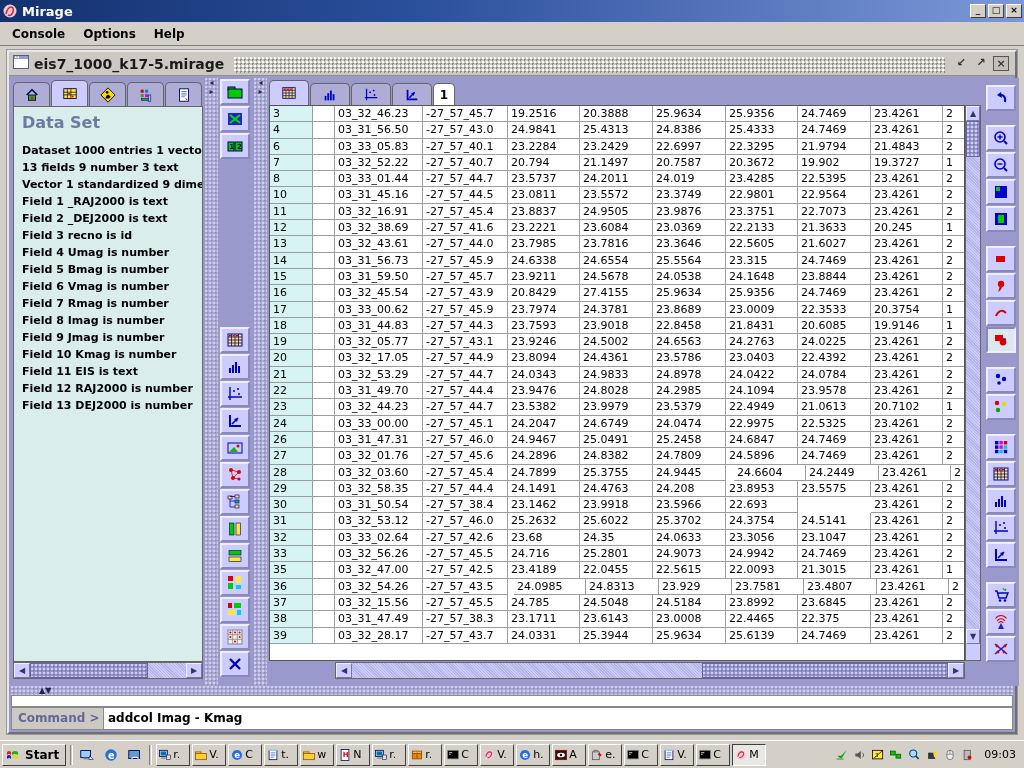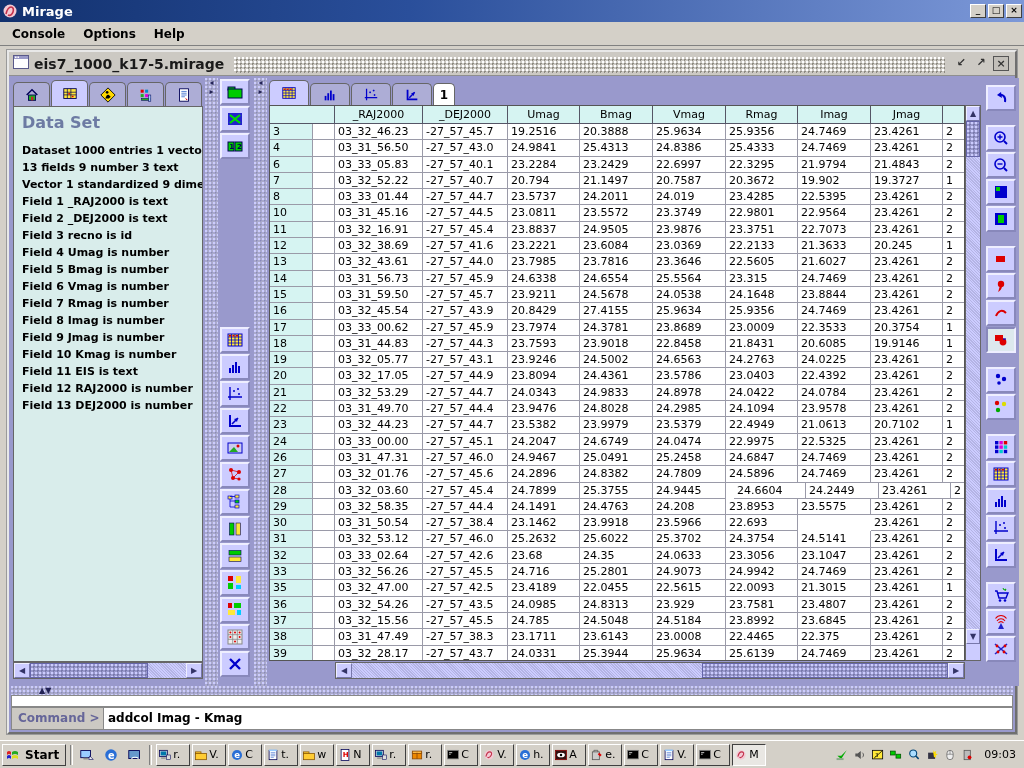--- a/index.html
+++ b/index.html
@@ -457,32 +457,20 @@
                 <svg width="16" height="16" viewBox="0 0 18 18">
                   <path d="M4 3v11h11" stroke="#00c" stroke-width="2" fill="none"></path>
                   <path d="M6 12 12 6" stroke="#00c" stroke-width="1.6"></path>
                   <path d="M12 6l-4 1 3 3z" fill="#00c"></path>
                 </svg>
               </span>
             </div>
             <div class="vtab num">1</div>
           </div>
         <div class="tablewrap">
-            <div class="hrow">
-              <div class="hcell" style="width: 65px;"></div>
-              <div class="hcell" style="width: 88px;">_RAJ2000</div>
-              <div class="hcell" style="width: 85px;">_DEJ2000</div>
-              <div class="hcell" style="width: 72px;">Umag</div>
-              <div class="hcell" style="width: 73px;">Bmag</div>
-              <div class="hcell" style="width: 73px;">Vmag</div>
-              <div class="hcell" style="width: 72px;">Rmag</div>
-              <div class="hcell" style="width: 73px;">Imag</div>
-              <div class="hcell" style="width: 72px;">Jmag</div>
-              <div class="hcell" style="width: 23px;"></div>
-            </div>
             <div class="trow">
               <div class="tcell rn" style="width: 43px;">3</div>
               <div class="tcell" style="width: 22px;"></div>
               <div class="tcell" style="width: 88px;">03_32_46.23</div>
               <div class="tcell" style="width: 85px;">-27_57_45.7</div>
               <div class="tcell" style="width: 72px;">19.2516</div>
               <div class="tcell" style="width: 73px;">20.3888</div>
               <div class="tcell" style="width: 73px;">25.9634</div>
               <div class="tcell" style="width: 72px;">25.9356</div>
               <div class="tcell" style="width: 73px;">24.7469</div>
@@ -851,21 +839,21 @@
               <div class="tcell" style="width: 72px;">22.0093</div>
               <div class="tcell" style="width: 73px;">21.3015</div>
               <div class="tcell" style="width: 72px;">23.4261</div>
               <div class="tcell" style="width: 23px;">1</div>
             </div>
             <div class="trow">
               <div class="tcell rn" style="width: 43px;">36</div>
               <div class="tcell" style="width: 22px;"></div>
               <div class="tcell" style="width: 88px;">03_32_54.26</div>
               <div class="tcell" style="width: 85px;">-27_57_43.5</div>
-              <div class="tcell" style="width: 72px;">24.0985</div>
+              <div class="tcell" style="width: 72px; margin-left: 6px;">24.0985</div>
               <div class="tcell" style="width: 73px;">24.8313</div>
               <div class="tcell" style="width: 73px;">23.929</div>
               <div class="tcell" style="width: 72px;">23.7581</div>
               <div class="tcell" style="width: 73px;">23.4807</div>
               <div class="tcell" style="width: 72px;">23.4261</div>
               <div class="tcell" style="width: 23px;">2</div>
             </div>
             <div class="trow">
               <div class="tcell rn" style="width: 43px;">37</div>
               <div class="tcell" style="width: 22px;"></div>

